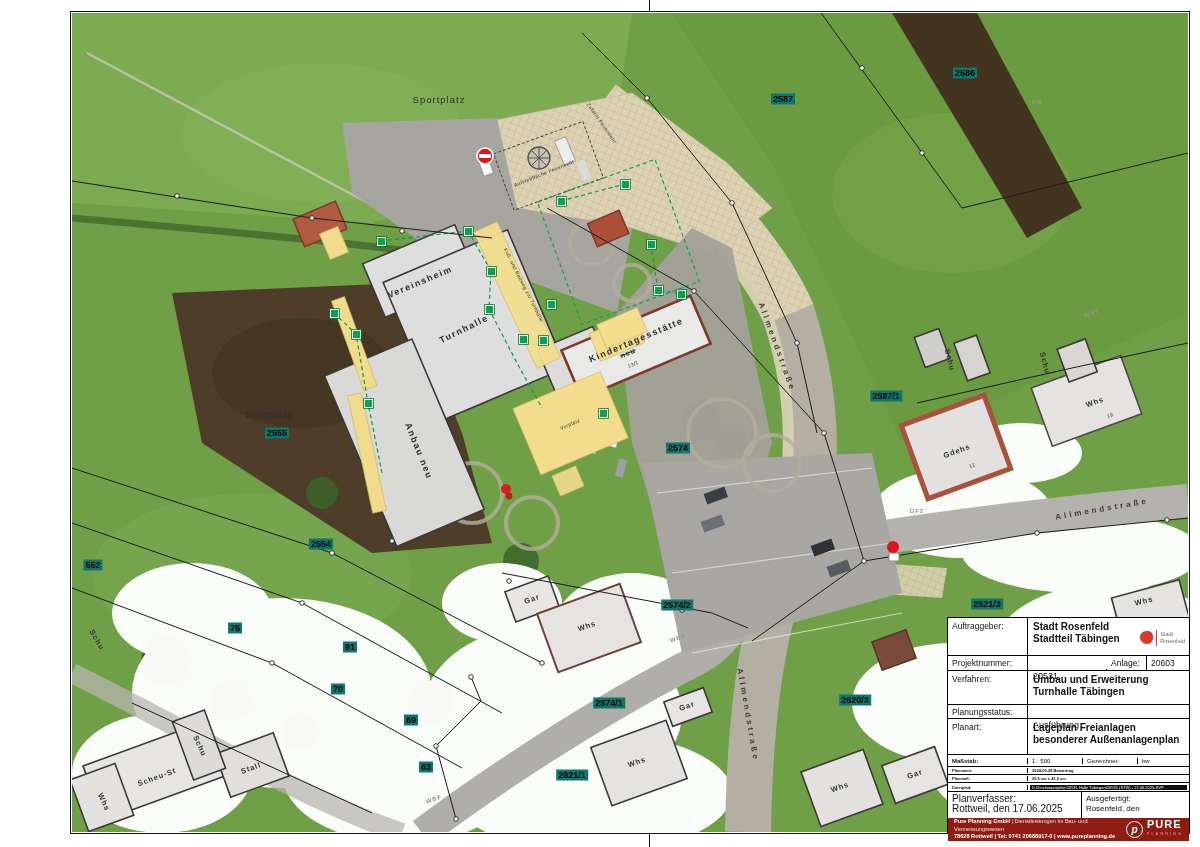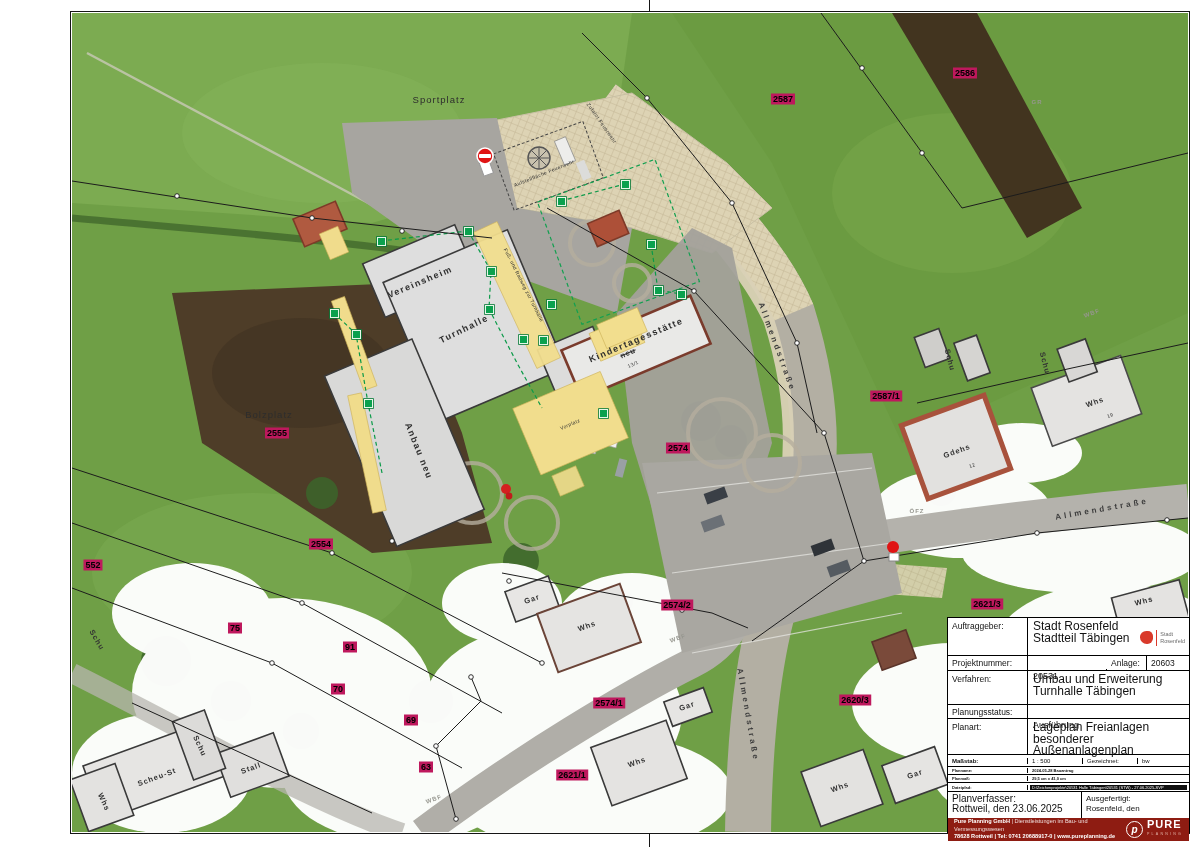--- a/index.html
+++ b/index.html
@@ -4,37 +4,37 @@
 <style>
   html,body{margin:0;padding:0;background:#fff;width:1200px;height:847px;overflow:hidden;
             font-family:"Liberation Sans",sans-serif;}
   .sheet{position:relative;width:1200px;height:847px;background:#fff;}
   .frame{position:absolute;left:70px;top:11px;width:1120px;height:823px;
          border:1.6px solid #151515;box-sizing:border-box;}
   .tick{position:absolute;width:1.4px;background:#151515;}
   .map{position:absolute;left:72px;top:13px;width:1116px;height:819px;overflow:hidden;}
   .map svg{position:absolute;left:0;top:0;}
   .maplabel{position:absolute;white-space:nowrap;color:#222;transform-origin:center;}
-  .parcel{background:#be185d;font-weight:700;font-size:9px;line-height:11px;padding:0 2px;color:#000;}
+  .parcel{background:#0f766e;font-weight:700;font-size:9px;line-height:11px;padding:0 2px;color:#000;}
   .bldg{font-size:7.5px;color:#333;letter-spacing:1px;font-weight:600;}
   .bldg-lg{font-size:9px;color:#2e2e2e;letter-spacing:1.5px;font-weight:600;}
   .street{font-size:8px;color:#3d3d3d;letter-spacing:3px;font-weight:600;}
   .area{font-size:9.5px;color:#2d2d2d;letter-spacing:1px;}
   .tiny{font-size:5px;color:#333;letter-spacing:.4px;}
   .code{font-size:6px;color:#96968f;letter-spacing:1px;font-weight:600;}
   .strike{text-decoration:line-through;}
   .marker{position:absolute;width:7px;height:7px;background:#0ba14e;
           box-shadow:0 0 0 1px #e7f7e9, 0 0 0 1.8px #077a39;}
   
   .tb{position:absolute;left:947px;top:617px;width:243px;height:216px;background:#fff;
       border:1.4px solid #000;box-sizing:border-box;display:flex;flex-direction:column;color:#111;}
   .tb-row{display:flex;border-bottom:1px solid #000;box-sizing:border-box;flex:0 0 auto;}
   .tb-lab{width:80px;flex:0 0 80px;border-right:1px solid #000;box-sizing:border-box;
           font-size:8.5px;padding:3px 0 0 4px;}
-  .tb-val{font-weight:400;font-size:12px;line-height:11.5px;padding:3px 0 0 5px;flex:1;}
+  .tb-val{font-weight:700;font-size:10px;line-height:11.5px;padding:3px 0 0 5px;flex:1;}
   .tb-val-sm{font-size:9px;font-weight:400;padding:2px 0 0 5px;flex:1;margin-top:13px;}
   .cell{box-sizing:border-box;border-right:1px solid #000;padding:2px 0 0 4px;font-size:8.5px;}
   .logo{display:flex;align-items:center;gap:3px;padding:2px 4px 0 0;}
   .logo-blob{width:13px;height:13px;background:#d93a2b;border-radius:55% 45% 50% 60%;}
   .logo-div{width:1px;height:16px;background:#d93a2b;}
   .logo-txt{font-size:5.5px;line-height:6.5px;color:#6c6c6c;}
   .mini{display:flex;border-bottom:1px solid #000;}
   .mini .ml{width:80px;flex:0 0 80px;border-right:1px solid #000;box-sizing:border-box;
             font-weight:700;padding-left:4px;}
   .tb-foot{margin-top:auto;background:#8e1c12;color:#fff;display:flex;align-items:center;
@@ -400,21 +400,21 @@
         <span style="padding-left:4px;font-weight:700">29,5 cm x 41,0 cm</span>
       </div>
       <div class="mini" style="height:8px;align-items:center;font-size:4px">
         <span class="ml">Dateipfad:</span>
         <span style="flex:1;margin:1px 2px;background:#111;color:#fff;padding:0 2px;white-space:nowrap;overflow:hidden">D:\Zeichenprojekte\20531 Halle Täbingen\20531 (STW) - 27.06.2025-SVP</span>
       </div>
     </div>
     <div class="tb-row" style="height:26px;border-bottom:none">
       <div style="flex:1.25;padding:2px 0 0 4px;font-size:10px;line-height:10px">
         <div>Planverfasser:</div>
-        <div>Rottweil, den 23.06.2025</div>
+        <div>Rottweil, den 17.06.2025</div>
       </div>
       <div style="flex:1;border-left:1px solid #000;padding:2px 0 0 4px;font-size:8px;line-height:10px">
         <div>Ausgefertigt:</div>
         <div>Rosenfeld, den</div>
       </div>
     </div>
     <div class="tb-foot">
       <div class="f-txt">
         <div><span>Pure Planning GmbH</span> <span class="thin">| Dienstleistungen im Bau- und Vermessungswesen</span></div>
         <div>78628 Rottweil | Tel: 0741 20688917-0 | www.pureplanning.de</div>

